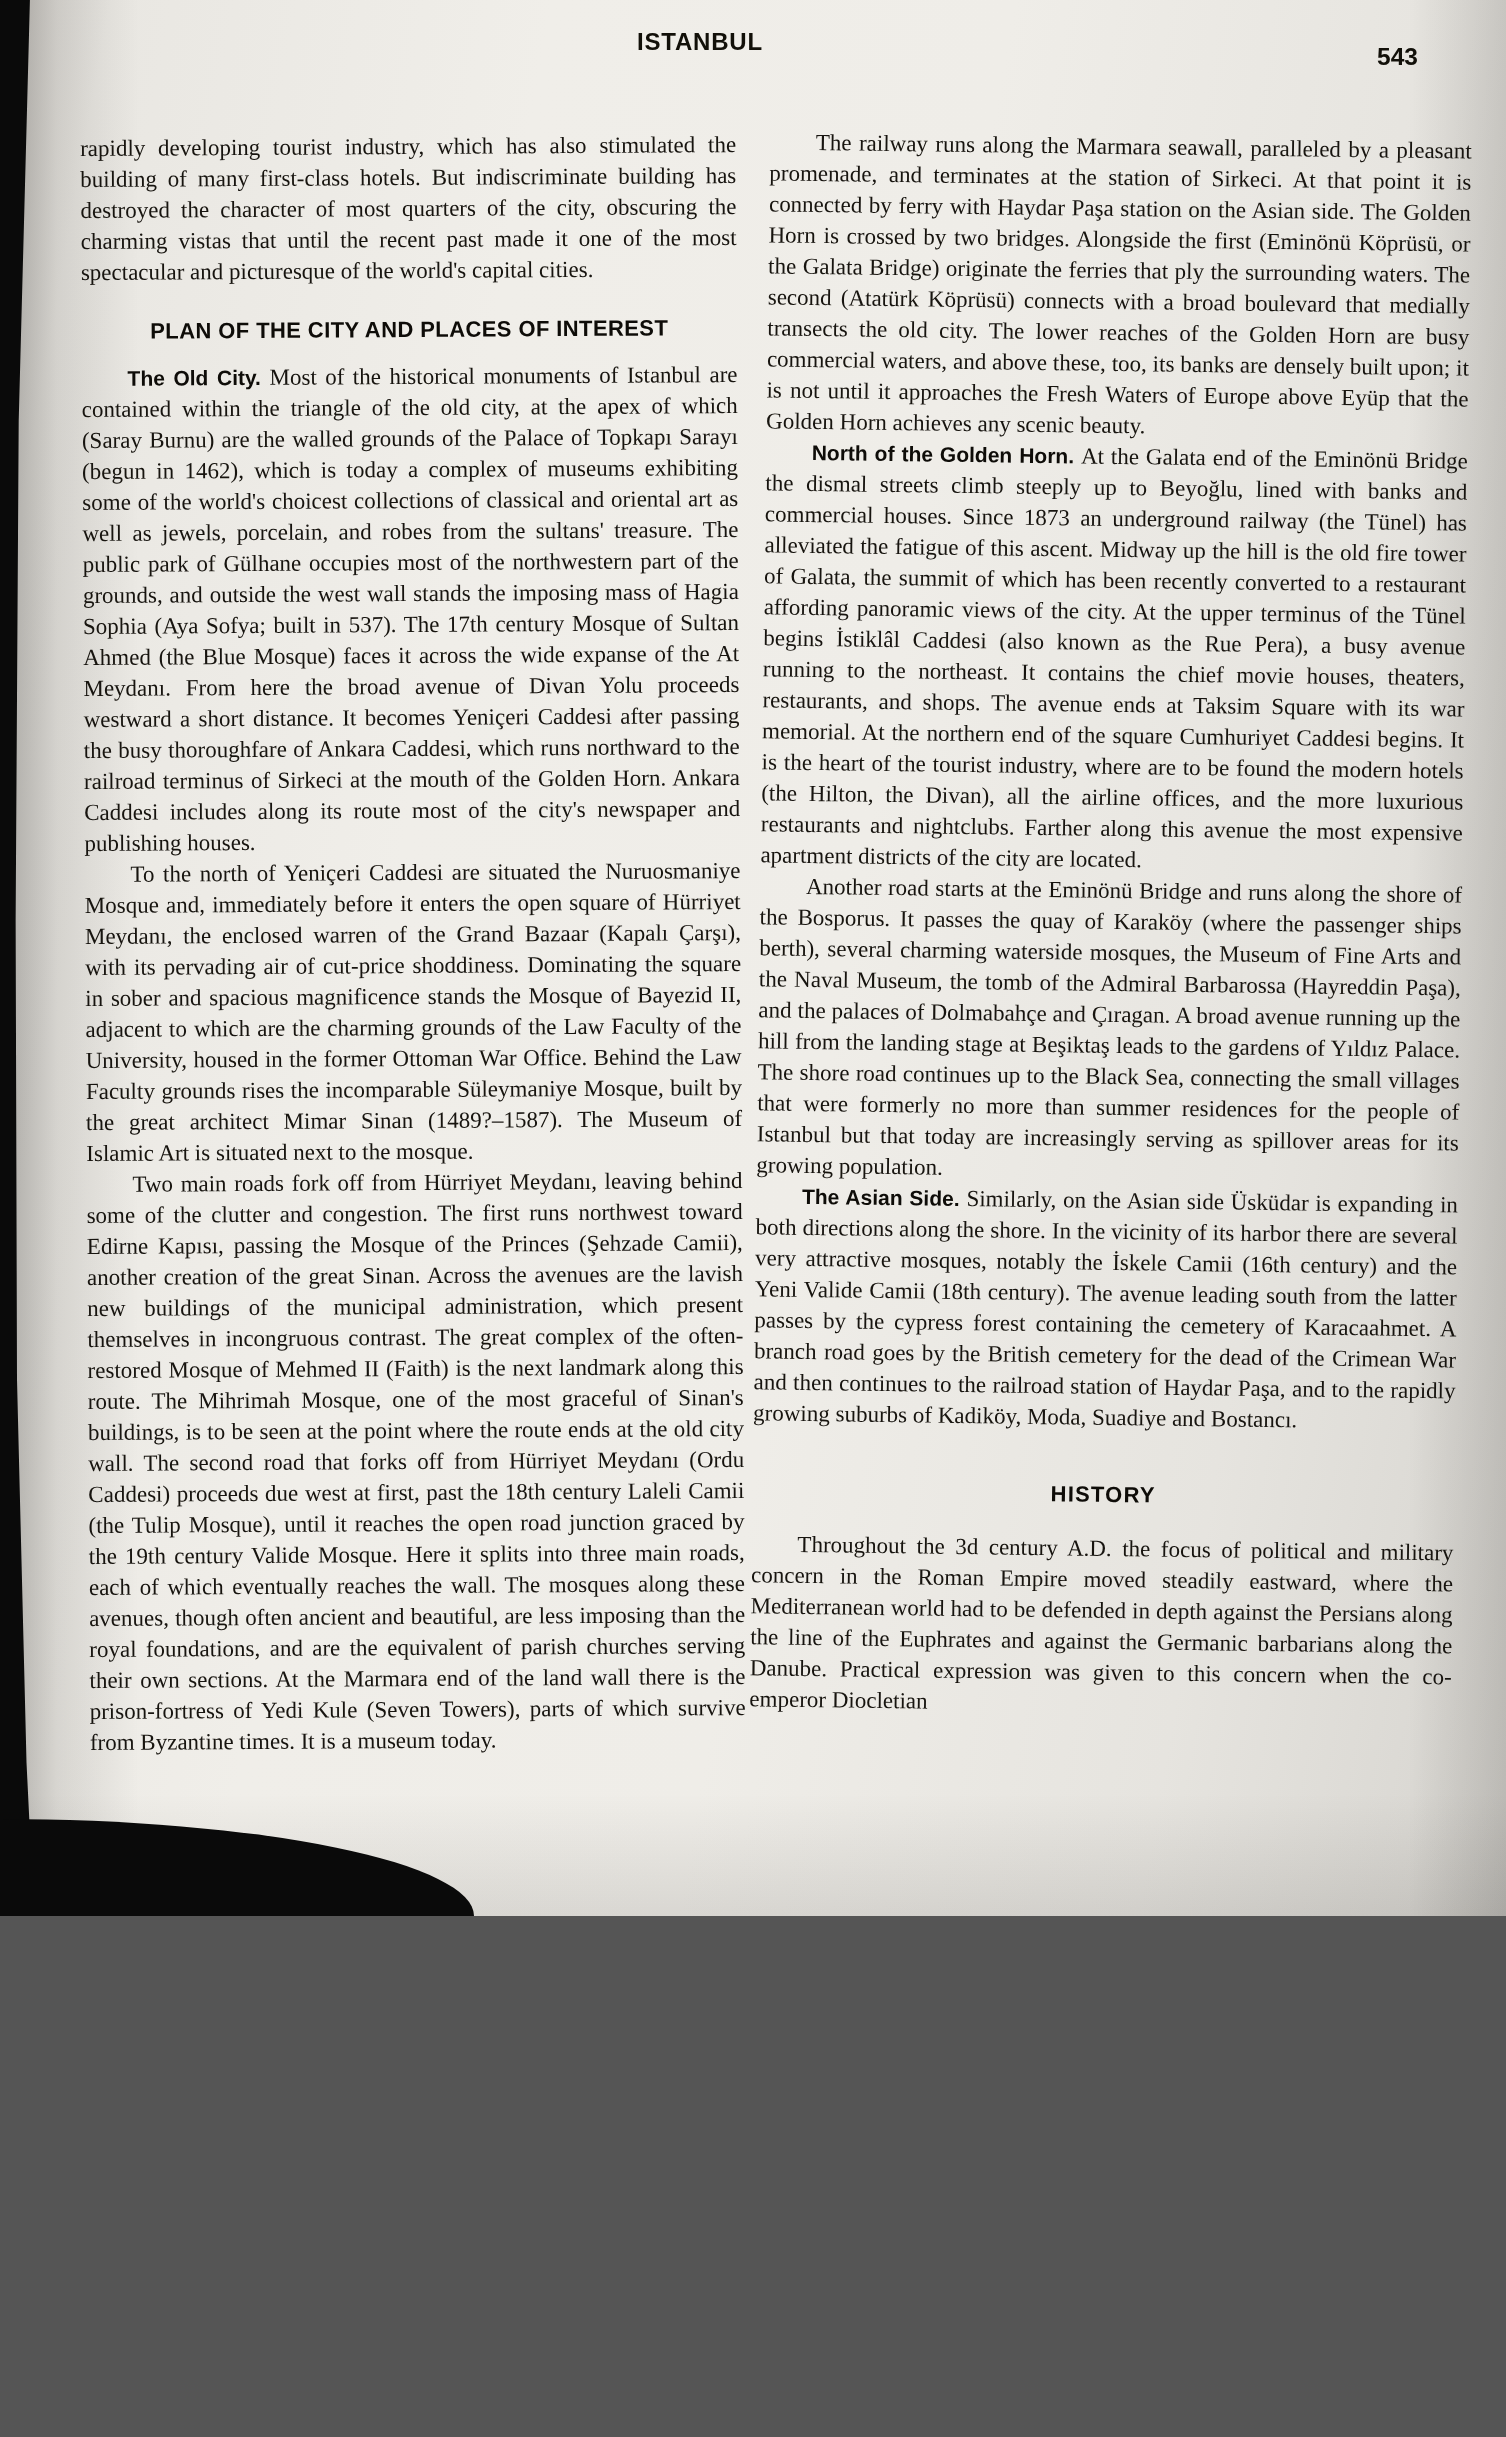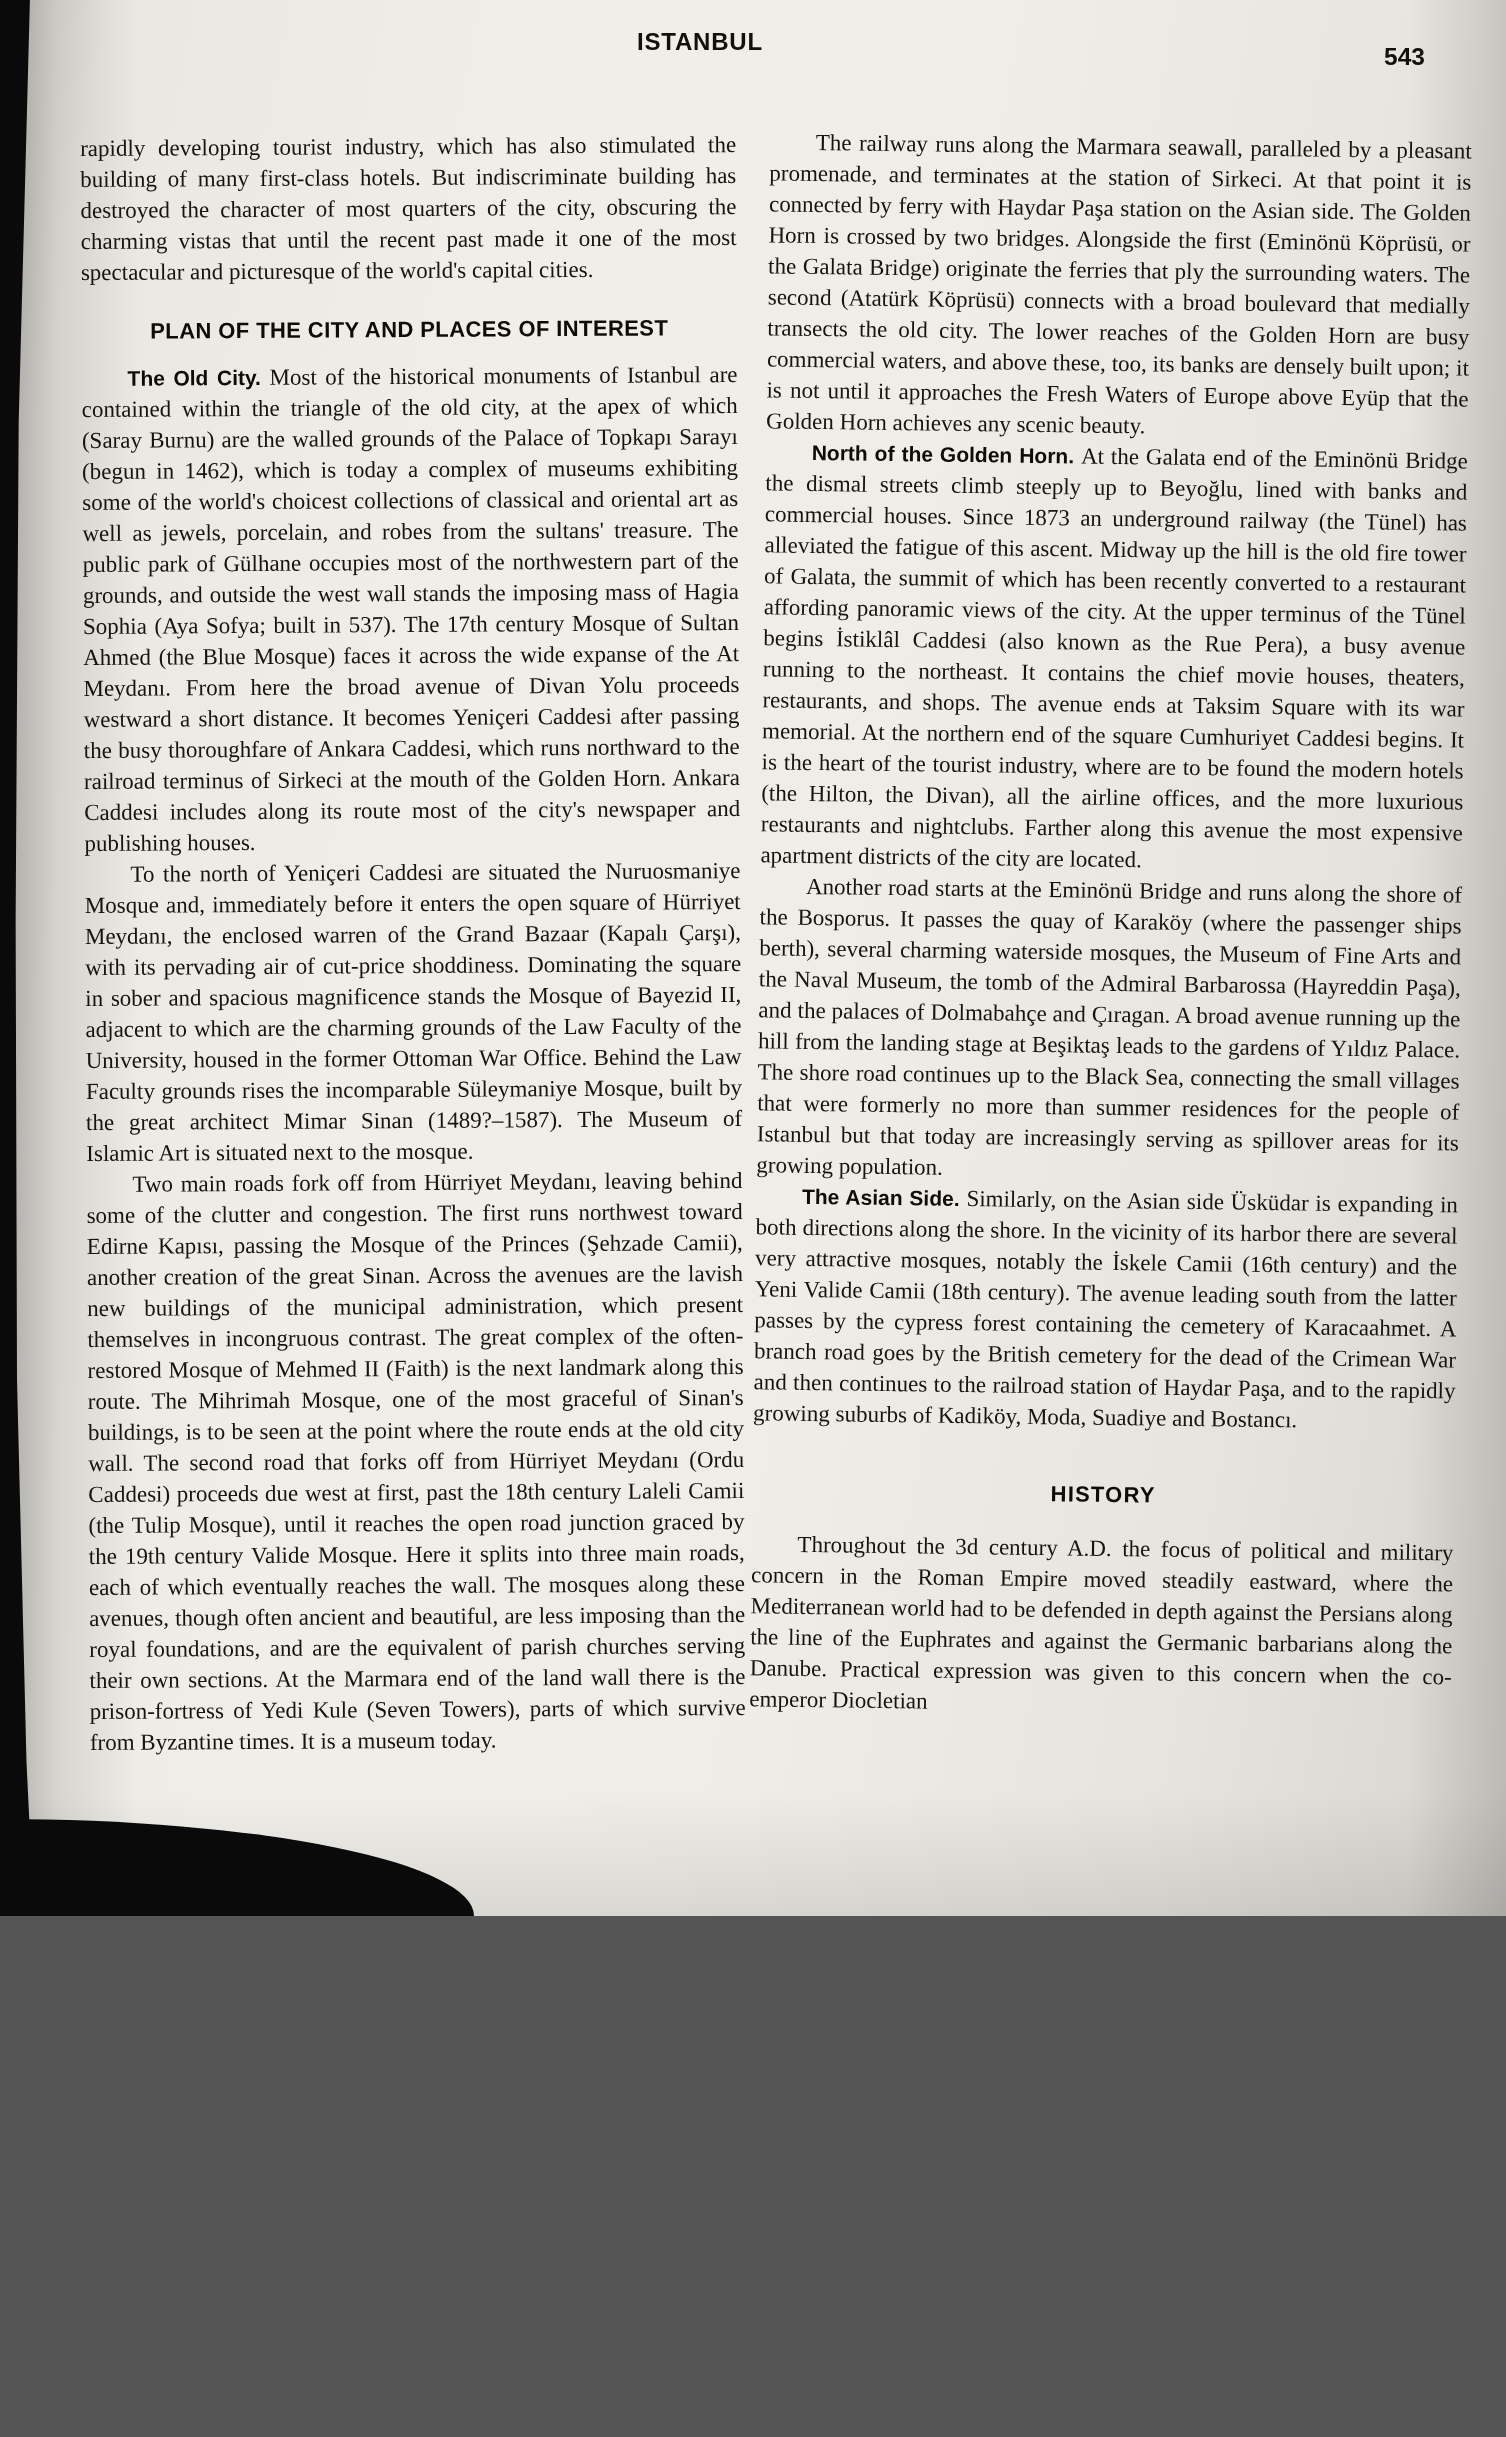--- a/index.html
+++ b/index.html
@@ -34,21 +34,21 @@
       linear-gradient(0deg, rgba(20,18,15,0.10) 0px, rgba(20,18,15,0) 123px);
   }
 
   .running-head {
     position: absolute; top: 28px; left: 0; right: 106px;
     text-align: center; z-index: 4;
     font-family: "Liberation Sans", "DejaVu Sans", sans-serif;
     font-weight: bold; font-size: 24px; letter-spacing: 0.8px; color: #121009;
   }
   .page-number {
-    position: absolute; top: 43px; right: 81px; z-index: 4;
+    position: absolute; top: 43px; right: 88px; z-index: 4;
     font-family: "Liberation Sans", "DejaVu Sans", sans-serif;
     font-weight: bold; font-size: 24.5px; color: #121009;
   }
 
   .columns {
     position: absolute; top: 131px; left: 45px; right: 0; z-index: 4;
     display: flex; gap: 34px; justify-content: center;
   }
   .col { text-align: justify; font-size: 23px; line-height: 31px; }
   .col-left  { flex: 0 0 656px; transform: rotate(-0.35deg); transform-origin: 50% 0; }

